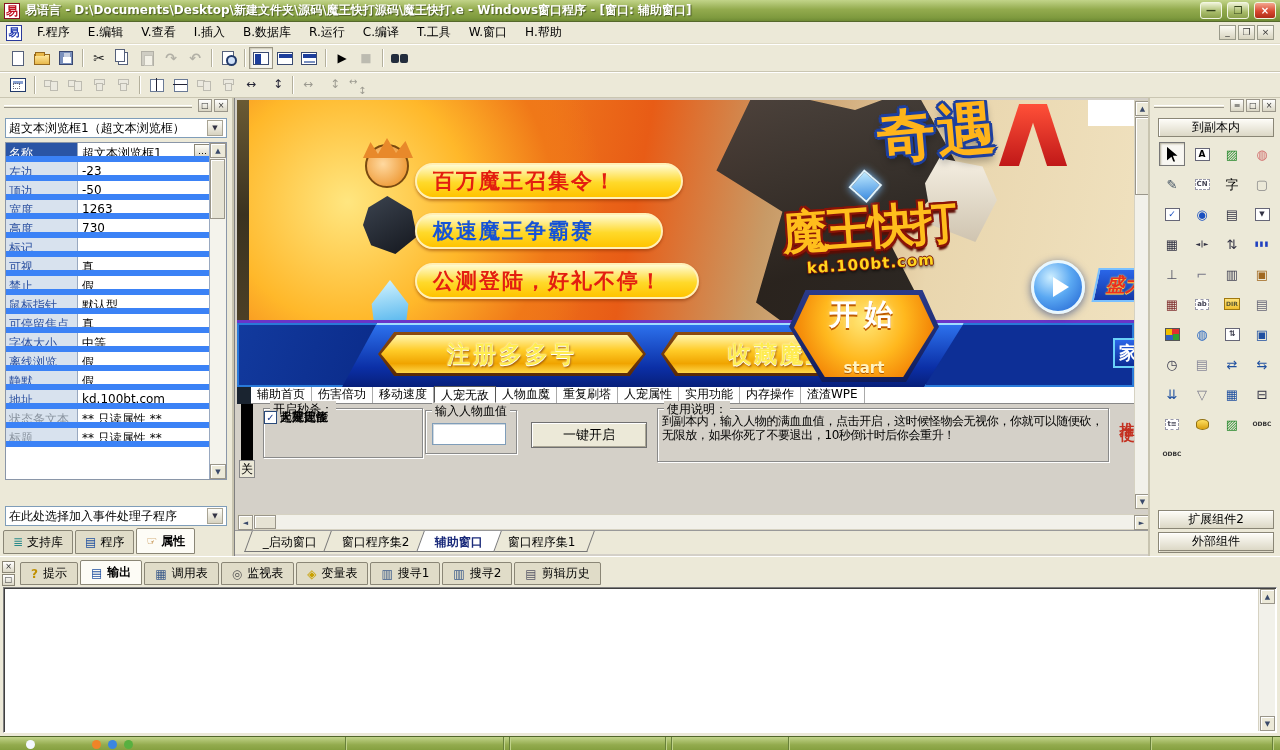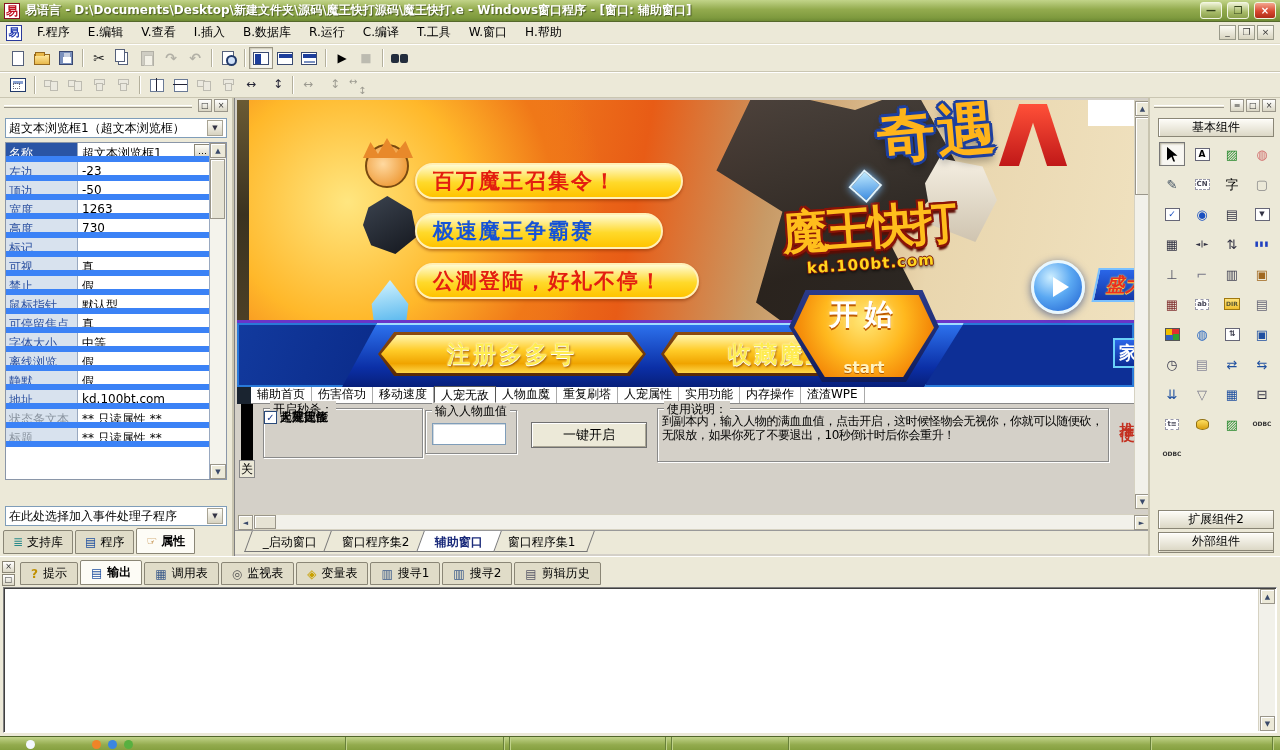--- a/index.html
+++ b/index.html
@@ -638,21 +638,21 @@
     </div>
 </div>
 
 <div class="dock rdock">
   <div class="dhead">
     <span class="grip" style="right:56px;"></span>
     <span class="dbtn" style="right:36px;">≡</span>
     <span class="dbtn" style="right:20px;">□</span>
     <span class="dbtn" style="right:4px;">×</span>
   </div>
-  <div class="palbtn" style="top:20px;">基本组件</div>
+  <div class="palbtn" style="top:20px;">到副本内</div>
   <div class="pal">
 
       <span class="pcell on">
         <span class="pglyph c-pointer"></span>
       </span>
 
       <span class="pcell">
         <span class="pglyph c-box" style="color:#000">A</span>
       </span>
 

